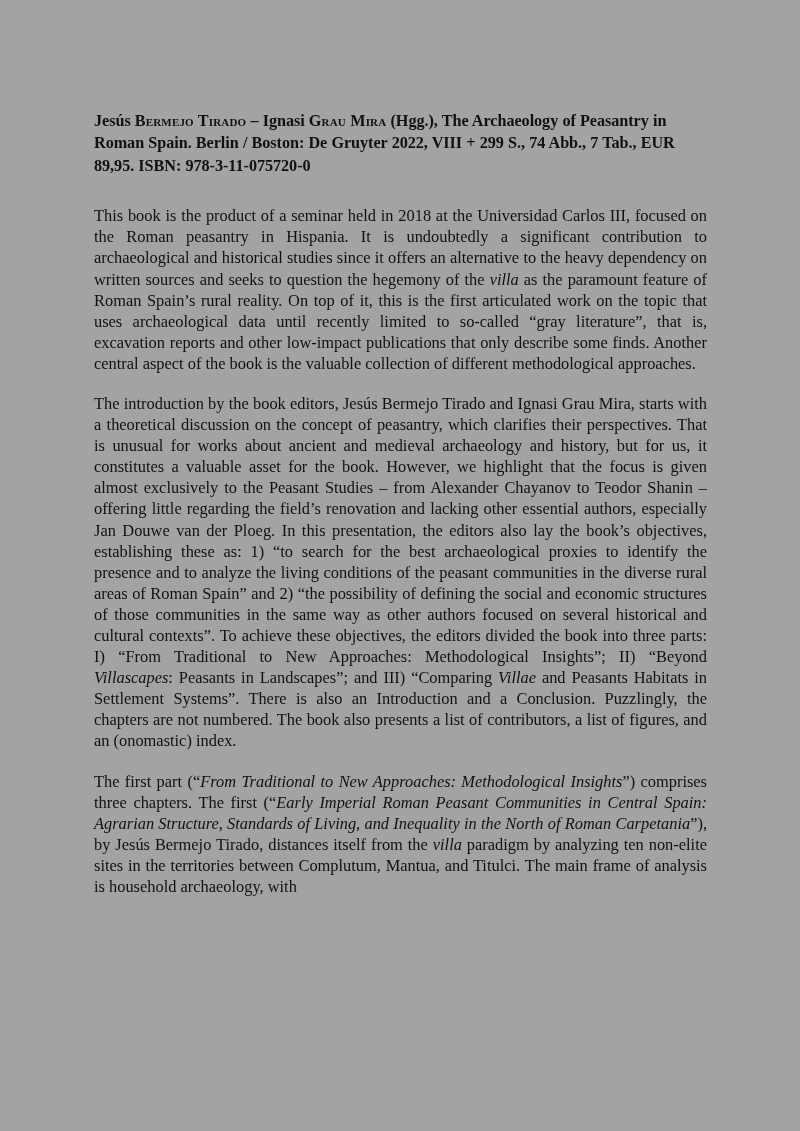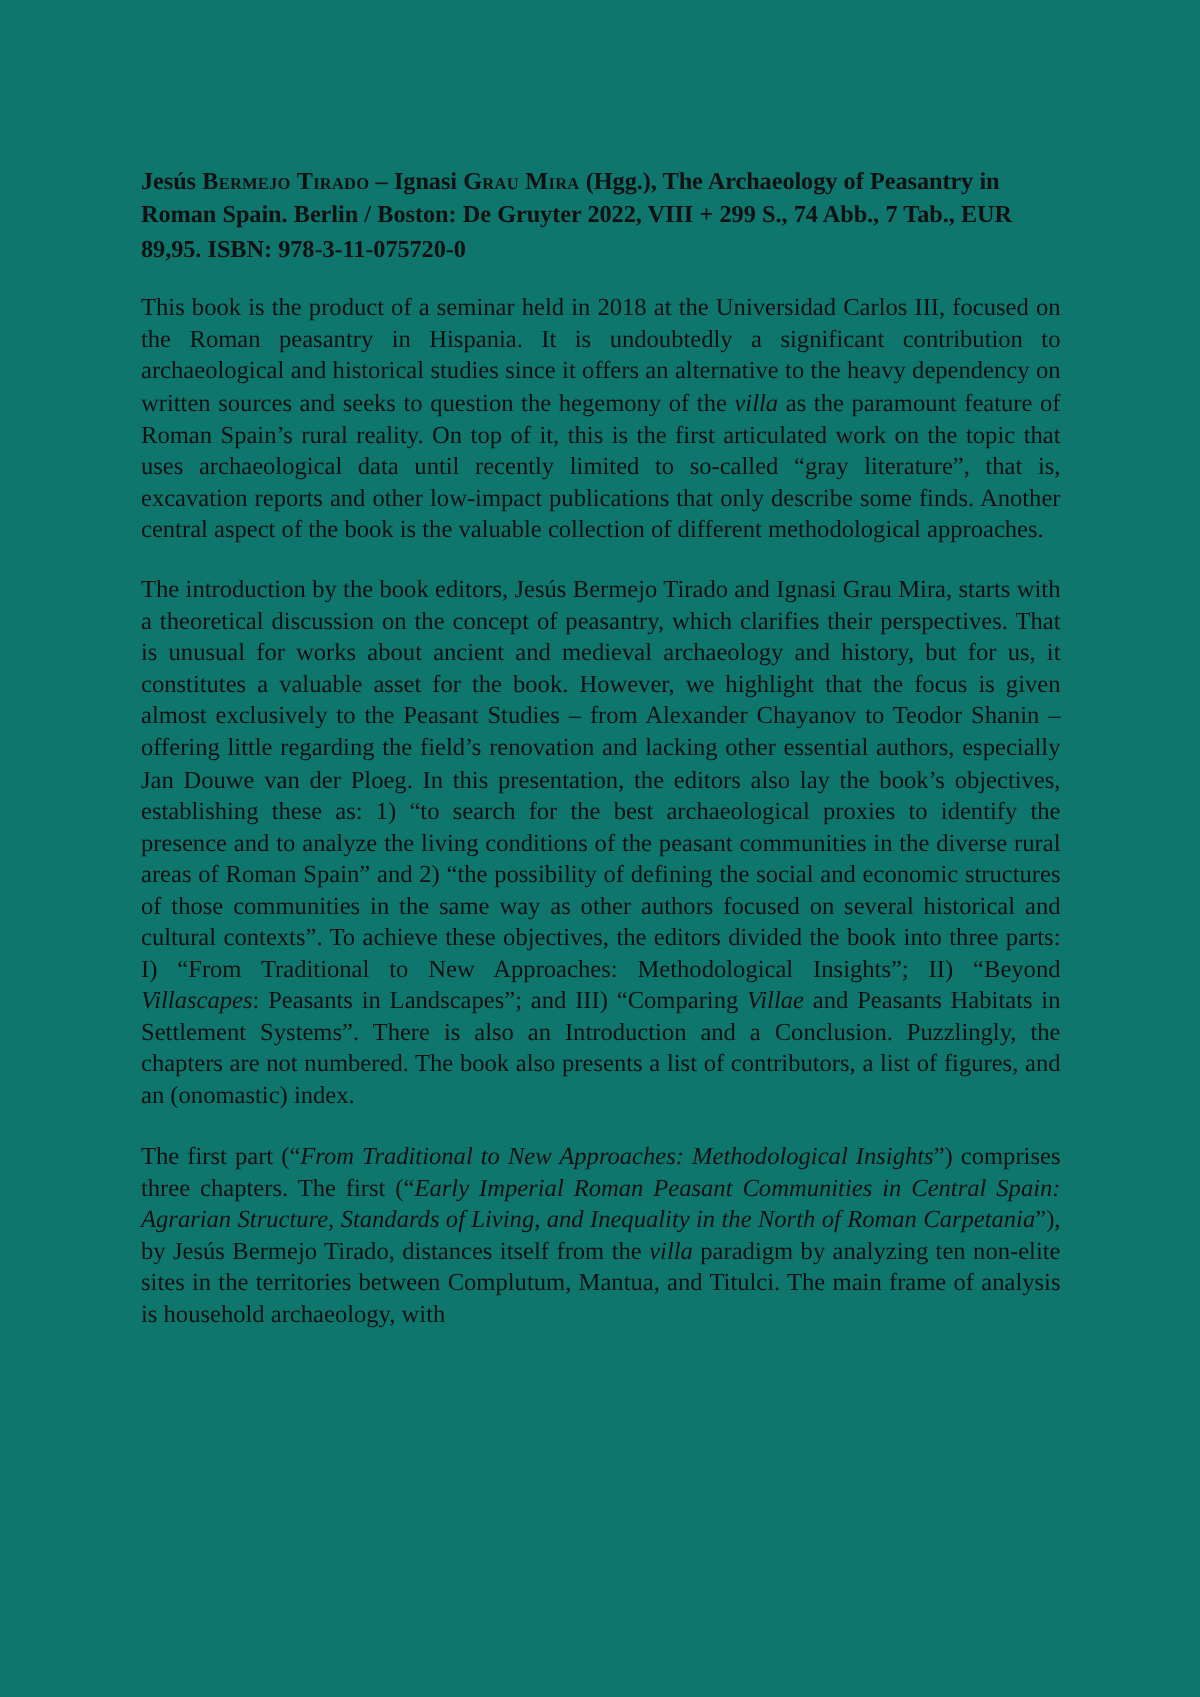--- a/index.html
+++ b/index.html
@@ -7,21 +7,21 @@
     margin: 0;
     padding: 0;
     background: #ffffff;
   }
 
   .page {
     position: relative;
     width: 800px;
     height: 1131px;
     margin: 0 auto;
-    background: #0f766e;
+    background: #a3a3a3;
     overflow: hidden;
     font-family: "Liberation Serif", "DejaVu Serif", serif;
     color: #111111;
     box-sizing: border-box;
   }
 
   .content {
     position: absolute;
     left: 94px;
     top: 110px;
@@ -39,21 +39,21 @@
     word-spacing: 0.2px;
   }
 
   .smallcaps {
     font-variant: small-caps;
     letter-spacing: 0.15px;
   }
 
   
   .body-block {
-    margin-top: 17px;
+    margin-top: 28px;
   }
 
   p.para {
     font-size: 16.4px;
     line-height: 21.1px;
     text-align: justify;
     text-justify: inter-word;
     margin: 0 0 19px 0;
     hyphens: manual;
     -webkit-hyphens: manual;

